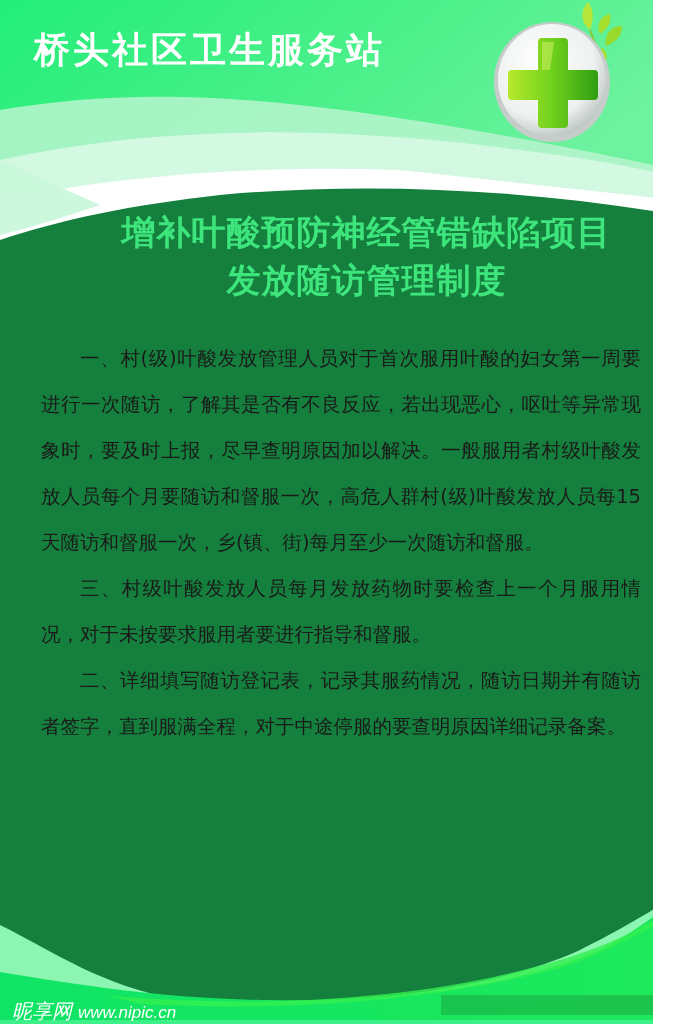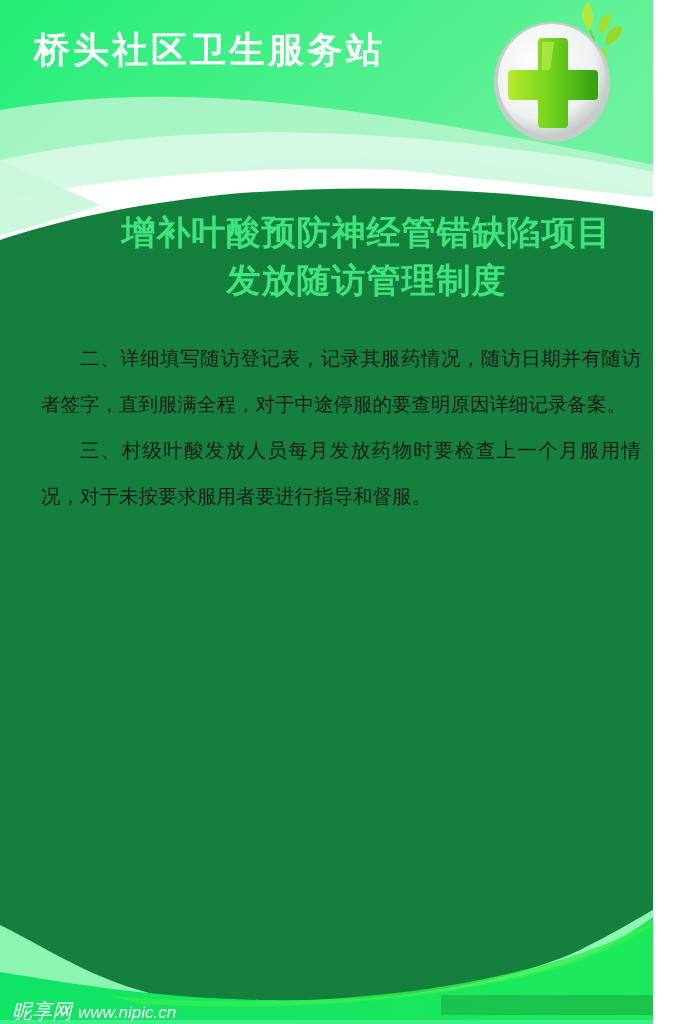--- a/index.html
+++ b/index.html
@@ -76,22 +76,23 @@
     <path d="M62,38 L84,38 Q88,38 88,42 L88,70 L114,70 Q118,70 118,74 L118,96 Q118,100 114,100 L88,100 L88,124 Q88,128 84,128 L62,128 Q58,128 58,124 L58,100 L32,100 Q28,100 28,96 L28,74 Q28,70 32,70 L58,70 L58,42 Q58,38 62,38 Z" fill="url(#crs)"></path>
     <path d="M62,42 L74,42 L70,70 L62,70 Z" fill="#d6f36a" opacity="0.5"></path>
   </svg>
 
   <div class="doc-title">
     <div>增补叶酸预防神经管错缺陷项目</div>
     <div>发放随访管理制度</div>
   </div>
 
   <div class="body-text">
+    <p class="para">一、村(级)叶酸发放管理人员对于首次服用叶酸的妇女第一周要进行一次随访，了解其是否有不良反应，若出现恶心，呕吐等异常现象时，要及时上报，尽早查明原因加以解决。一般服用者村级叶酸发放人员每个月要随访和督服一次，高危人群村(级)叶酸发放人员每15天随访和督服一次，乡(镇、街)每月至少一次随访和督服。</p>
+    <p class="para">三、村级叶酸发放人员每月发放药物时要检查上一个月服用情况，对于未按要求服用者要进行指导和督服。</p>
     <p class="para">二、详细填写随访登记表，记录其服药情况，随访日期并有随访者签字，直到服满全程，对于中途停服的要查明原因详细记录备案。</p>
-    <p class="para">三、村级叶酸发放人员每月发放药物时要检查上一个月服用情况，对于未按要求服用者要进行指导和督服。</p>
   </div>
 
   <div class="watermark-bar"></div>
 
   <div class="site-logo">
     <span>昵享网</span><span class="site-url">www.nipic.cn</span>
   </div>
 
 </div>
 

